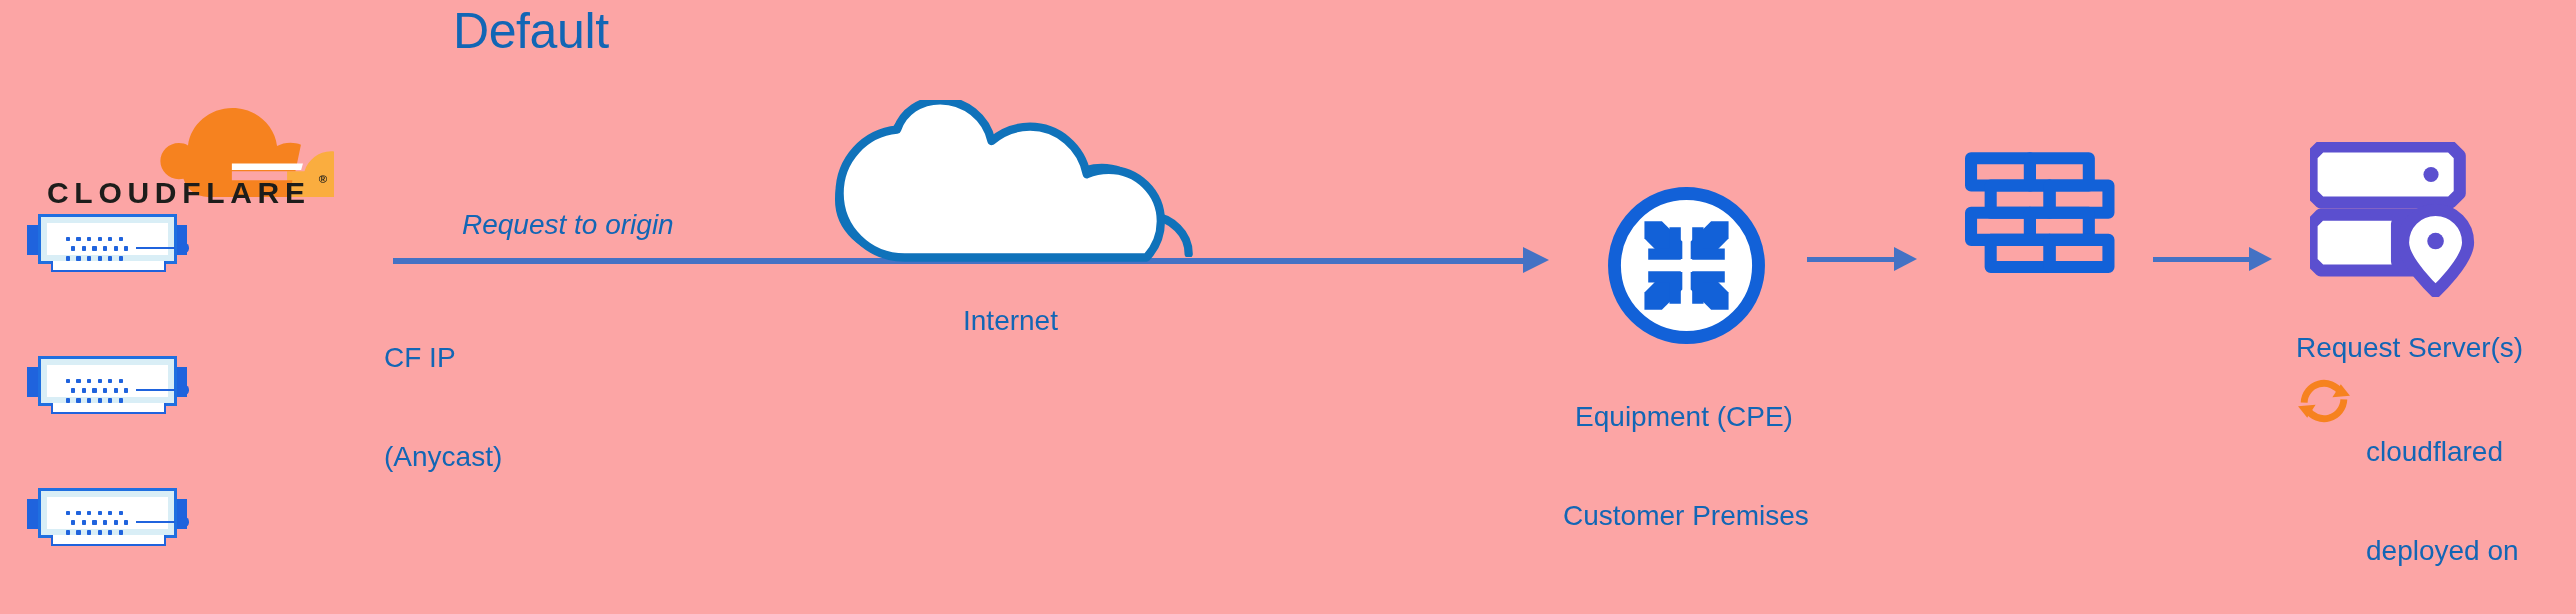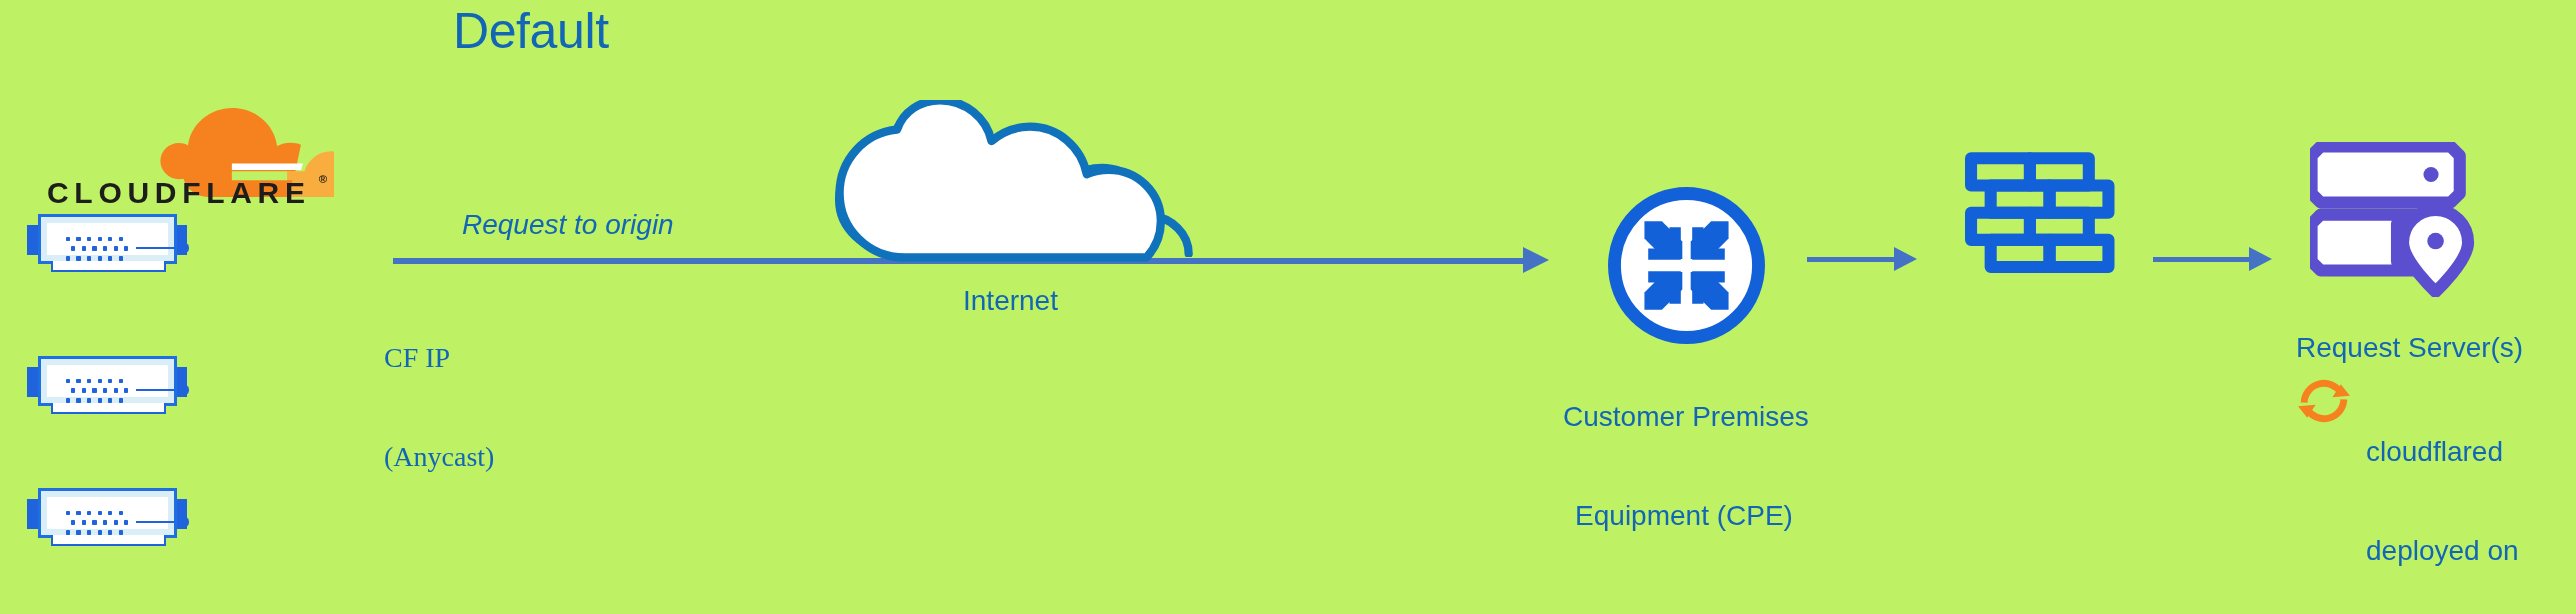--- a/index.html
+++ b/index.html
@@ -4,21 +4,21 @@
 <style>
   html,body{margin:0;padding:0;background:#ffffff;}
   body{
     font-family:"Liberation Sans","DejaVu Sans",sans-serif;
     -webkit-font-smoothing:antialiased;
   }
   #stage{
     position:relative;
     width:2576px;
     height:614px;
-    background:#bef264;
+    background:#fca5a5;
     overflow:hidden;
   }
   .abs{position:absolute;}
   .txt{color:#1266b5;white-space:pre;line-height:1.18;}
 
   
   #diagram-title{
     left:453px; top:1.5px;
     font-size:50px;
     color:#1266b5;
@@ -91,25 +91,25 @@
     background:#4472c4;
   }
   #request-arrow-head{
     left:1523px; top:247px;
     width:0;height:0;
     border-top:13.6px solid transparent;
     border-bottom:13.6px solid transparent;
     border-left:26px solid #4472c4;
   }
   #request-to-origin-label{ left:462px; top:208px; font-size:28px;font-style:italic; }
-  #cf-ip-label{ left:384px; top:275px; font-size:28px;font-family:Liberation Serif, serif; }
+  #cf-ip-label{ left:384px; top:275px; font-size:28px; }
 
   
   #internet-cloud{ left:832px; top:106px; width:431px; height:151px; }
-  #internet-label{ left:963px; top:284px; font-size:28px; }
+  #internet-label{ left:963px; top:304px; font-size:28px; }
 
   
   #cpe-icon{ left:1605px; top:184px; width:163px; height:163px; }
   #cpe-label{ left:1563px; top:334px; font-size:28px; text-align:center; width:242px; }
 
   
   #arrow2-line{ left:1807px; top:257px; width:89px; height:5.3px; background:#4472c4; }
   #arrow2-head{
     left:1894px; top:247px;
     width:0;height:0;
@@ -322,22 +322,22 @@
       </g>
 
       <g fill="#1261d8">
         <path d="M163 166 L140 166 L113 139 L113 116 L136 116 L163 143 Z"></path>
         <path d="M115 158 L115 115 L158 115 L158 130 L130 130 L130 158 Z"></path>
       </g>
     </svg>
   </div>
 
   <div class="abs txt" id="cpe-label">
+    <div>Equipment (CPE)</div>
     <div>Customer Premises</div>
-    <div>Equipment (CPE)</div>
   </div>
 
   <div class="abs" id="arrow2-line"></div>
   <div class="abs" id="arrow2-head"></div>
 
   <div class="abs" id="firewall-icon">
     <svg viewBox="0 0 200 190" width="151" height="144" aria-hidden="true">
       <g fill="none" stroke="#1261d8" stroke-width="16" stroke-linejoin="round">
         <rect x="8" y="8" width="78" height="36"></rect>
         <rect x="86" y="8" width="78" height="36"></rect>

